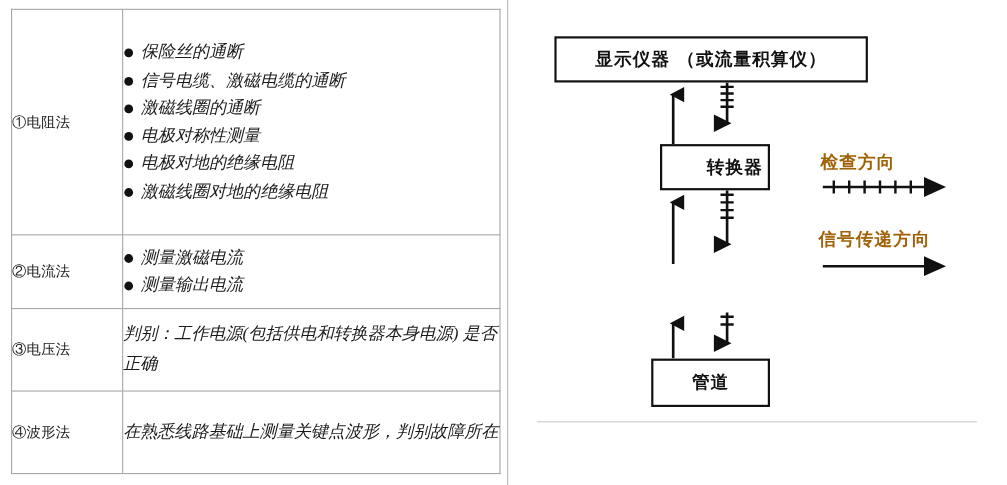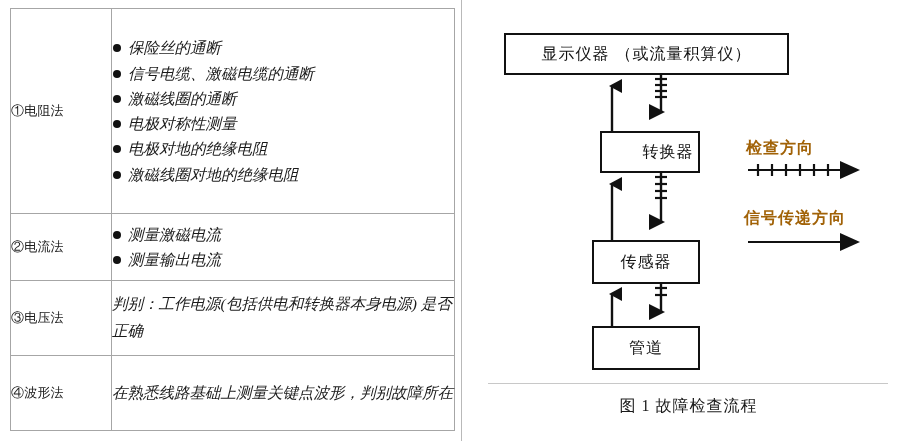--- a/index.html
+++ b/index.html
@@ -107,21 +107,21 @@
   }
   .node {
     position: absolute;
     box-sizing: border-box;
     border: 2px solid #111;
     background: #fff;
     display: flex;
     align-items: center;
     justify-content: center;
     font-family: "DejaVu Sans", "Liberation Sans", sans-serif;
-    font-weight: normal;
+    font-weight: bold;
     font-size: 16px;
     letter-spacing: 1px;
     color: #111;
     z-index: 3;
   }
   #node-display  { left: 42px;  top: 33px;  width: 285px; height: 42px; }
   #node-converter{ left: 138px; top: 131px; width: 100px; height: 42px; padding-left: 36px; }
   #node-sensor   { left: 130px; top: 240px; width: 108px; height: 44px; }
   #node-pipe     { left: 130px; top: 326px; width: 108px; height: 44px; }
 
@@ -246,21 +246,20 @@
           <line x1="193" y1="184" x2="205" y2="184"></line>
           <line x1="193" y1="191" x2="205" y2="191"></line>
           <line x1="193" y1="198" x2="205" y2="198"></line>
           <line x1="193" y1="288" x2="205" y2="288"></line>
           <line x1="193" y1="295" x2="205" y2="295"></line>
         </g>
       </svg>
 
       <div class="node" id="node-display">显示仪器 （或流量积算仪）</div>
       <div class="node" id="node-converter">转换器</div>
-      <div class="node" id="node-sensor">传感器</div>
       <div class="node" id="node-pipe">管道</div>
 
       <div class="legend-label" id="legend-check-label">检查方向</div>
       <svg class="legend-arrow" id="legend-check-arrow" width="120" height="20" viewBox="0 0 120 20">
         <g stroke="#111" stroke-width="2.2">
           <line x1="2" y1="10" x2="96" y2="10"></line>
           <line x1="12" y1="4" x2="12" y2="16"></line>
           <line x1="26" y1="4" x2="26" y2="16"></line>
           <line x1="40" y1="4" x2="40" y2="16"></line>
           <line x1="54" y1="4" x2="54" y2="16"></line>
@@ -270,17 +269,16 @@
         <path d="M94,1 L114,10 L94,19 Z" fill="#111"></path>
       </svg>
 
       <div class="legend-label" id="legend-signal-label">信号传递方向</div>
       <svg class="legend-arrow" id="legend-signal-arrow" width="120" height="20" viewBox="0 0 120 20">
         <line x1="2" y1="10" x2="96" y2="10" stroke="#111" stroke-width="2.2"></line>
         <path d="M94,1 L114,10 L94,19 Z" fill="#111"></path>
       </svg>
 
       <div id="caption-rule"></div>
-      <div id="caption-text">图 1 故障检查流程</div>
     </div>
   </div>
 
 </div>
 
 </body></html>

